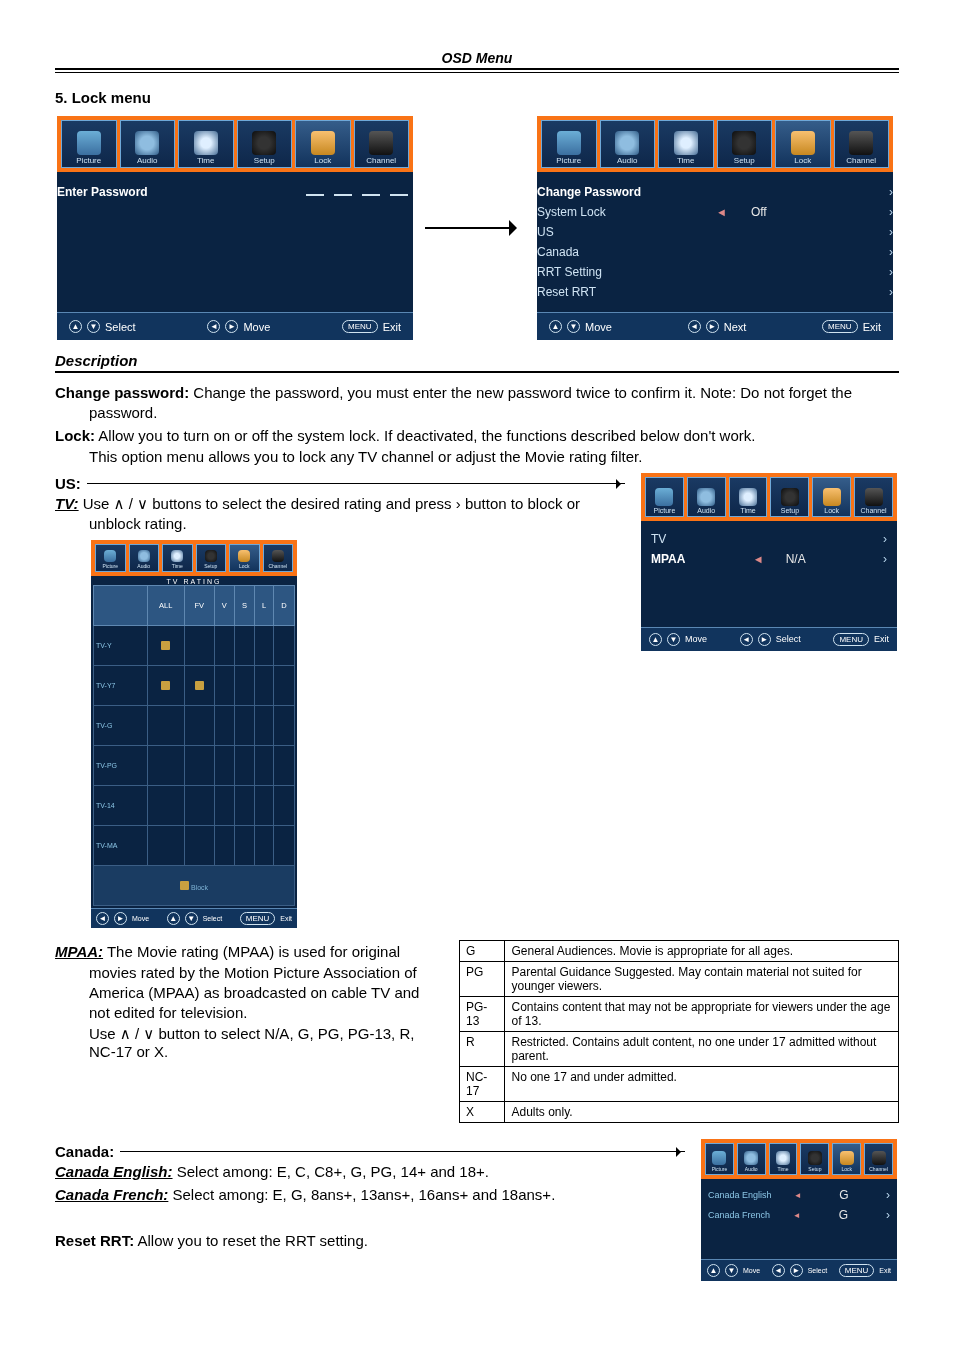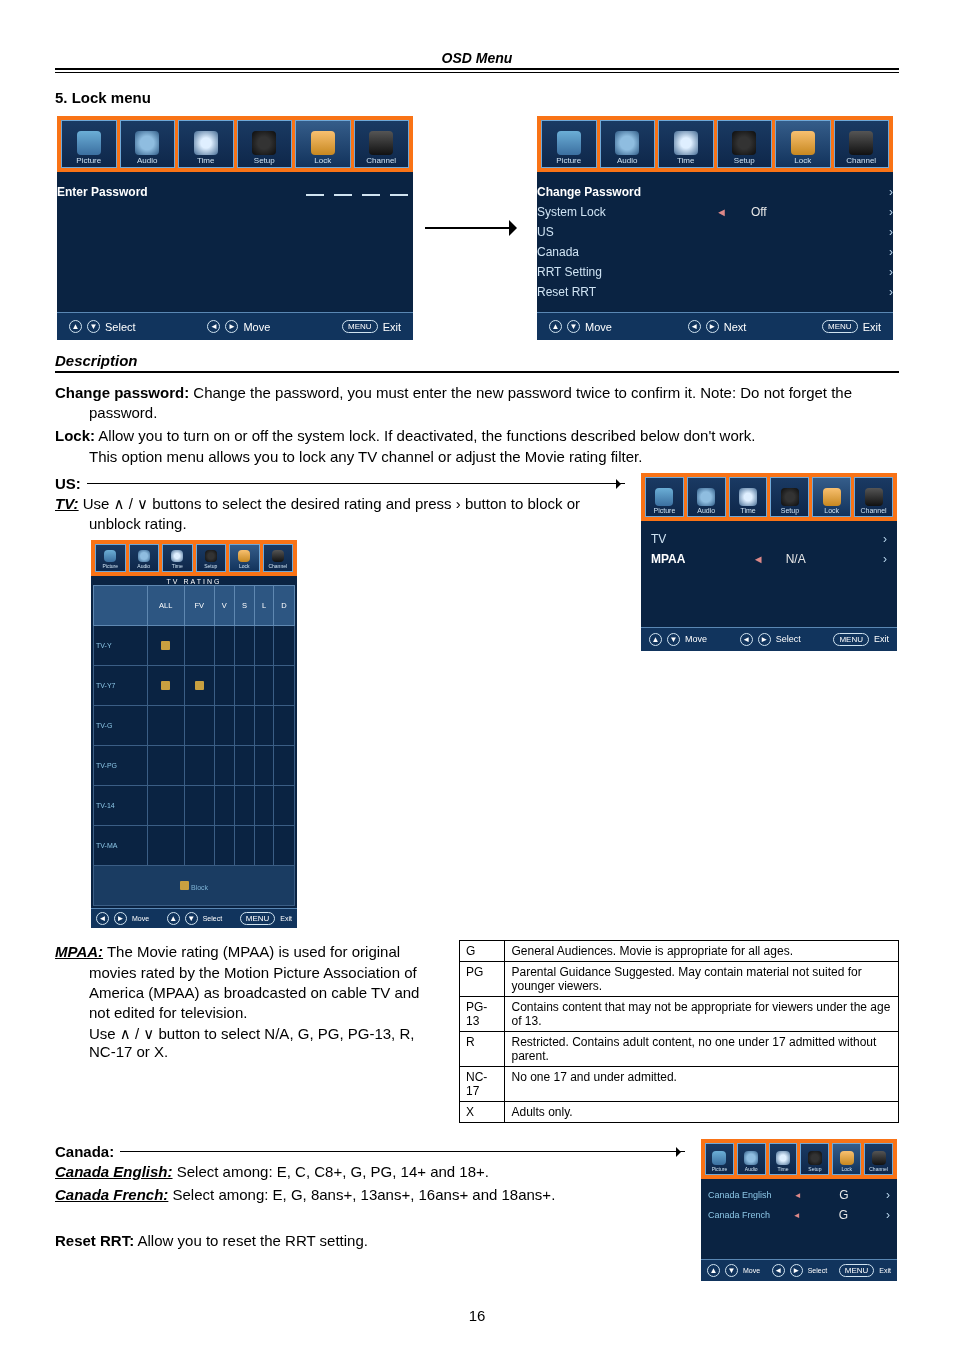--- a/index.html
+++ b/index.html
@@ -614,14 +614,13 @@
             <span>Select</span>
           </span>
         <span class="grp">
             <span class="pill">MENU</span> 
             <span>Exit</span>
           </span>
       </div>
     </div>
   </div>
 
-  <div class="pagenum">16</div>
 </div>
 
 </body></html>

